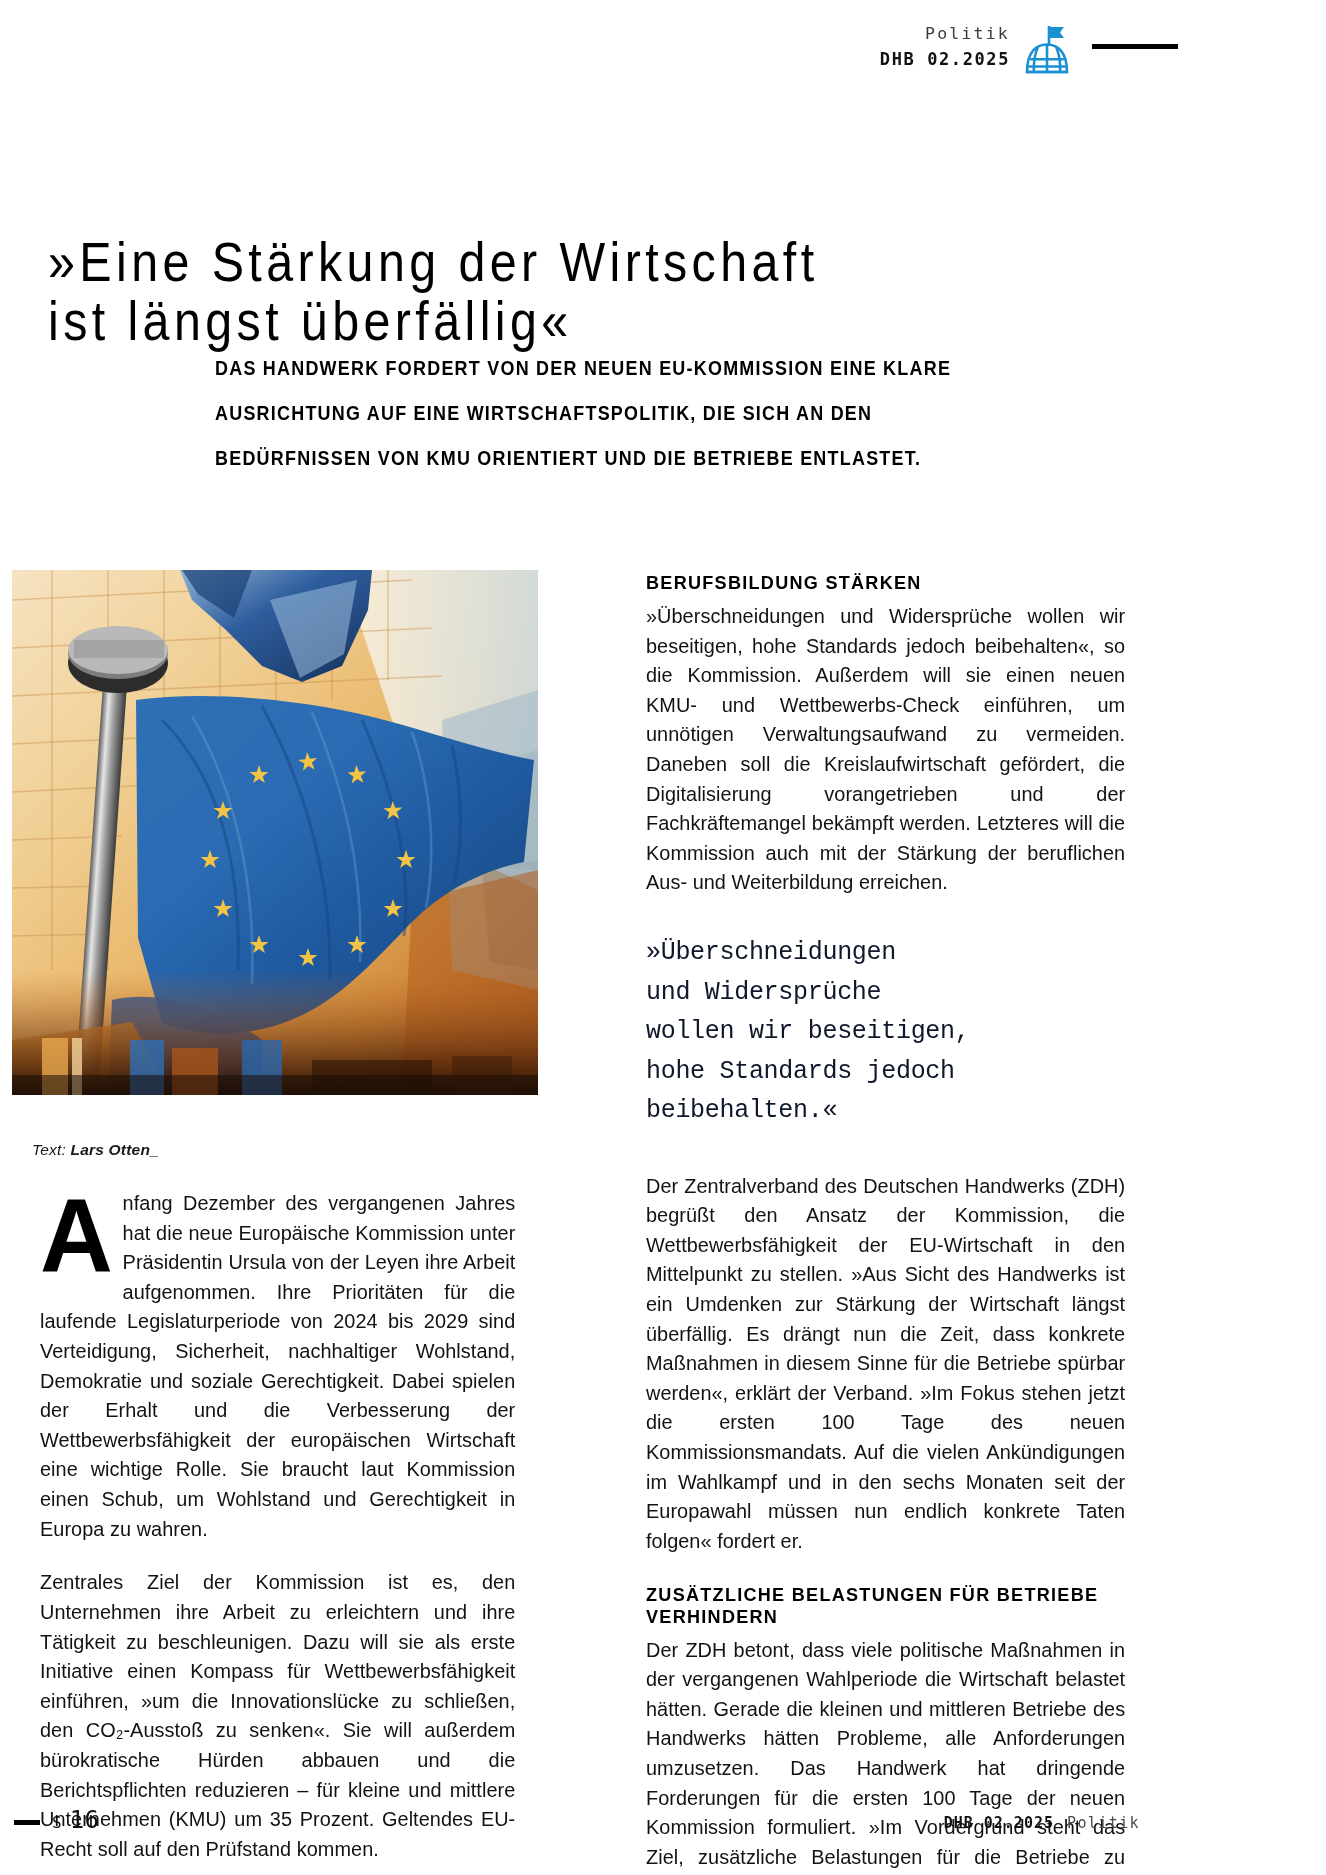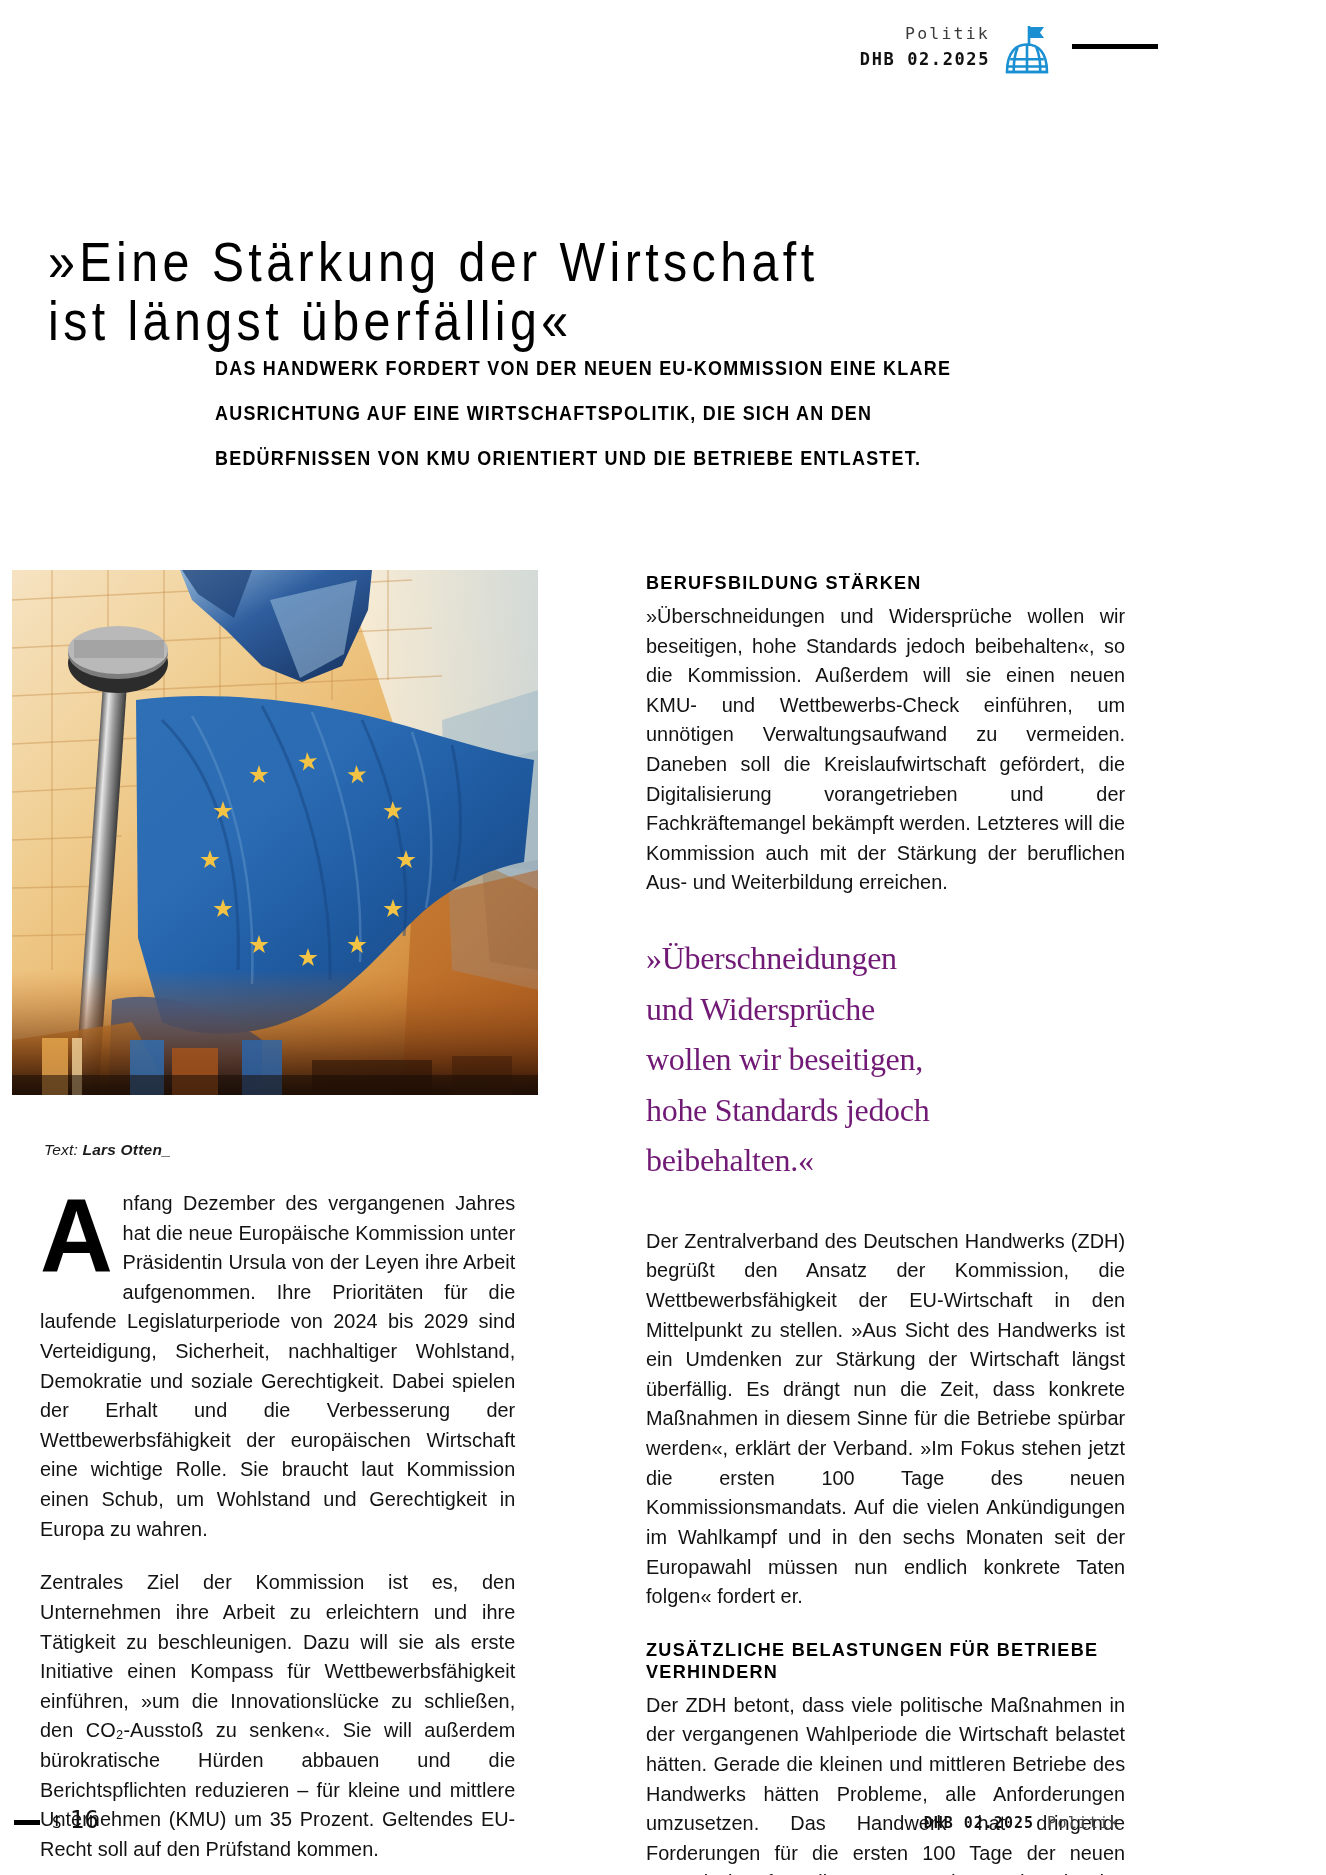--- a/index.html
+++ b/index.html
@@ -10,20 +10,21 @@
   body {
     font-family: "Liberation Sans", sans-serif;
     -webkit-font-smoothing: antialiased;
   }
   .page {
     position: relative;
     width: 1158px;
     height: 1875px;
     background: #ffffff;
     overflow: hidden;
+    padding-left: 20px;
   }
 
   
   .header {
     position: absolute;
     top: 22px;
     right: 0px;
     display: flex;
     align-items: flex-start;
     justify-content: flex-end;
@@ -103,21 +104,21 @@
     width: 526px;
     height: 525px;
     overflow: hidden;
     background: #d9a25c;
   }
   .photo svg { display:block; width:100%; height:100%; }
 
   
   .credit {
     position: absolute;
-    left: 44px;
+    left: 32px;
     top: 1141px;
     font-family: "Liberation Sans Narrow", "Liberation Sans", sans-serif;
     font-size: 15.5px;
     color: #1a1a1a;
     font-style: italic;
     letter-spacing: 0.2px;
   }
   .credit b { font-weight: 700; }
 
   
@@ -164,24 +165,24 @@
     letter-spacing: 1.35px;
     color: #000000;
     margin: 0 0 7px 0;
     transform: scaleX(0.95);
     transform-origin: left top;
   }
   .sub-head.spaced { margin-top: 28px; }
 
   
   .pullquote {
-    font-family: Liberation Serif, serif;
-    font-size: 32px;
+    font-family: Liberation Mono, monospace;
+    font-size: 25px;
     line-height: 1.58;
-    color: #701a75;
+    color: #0f172a;
     letter-spacing: -0.3px;
     margin: 36px 0 40px 0;
     white-space: pre-line;
     font-weight: 400;
   }
 
   
   .footer-rule {
     position: absolute;
     left: 14px;

